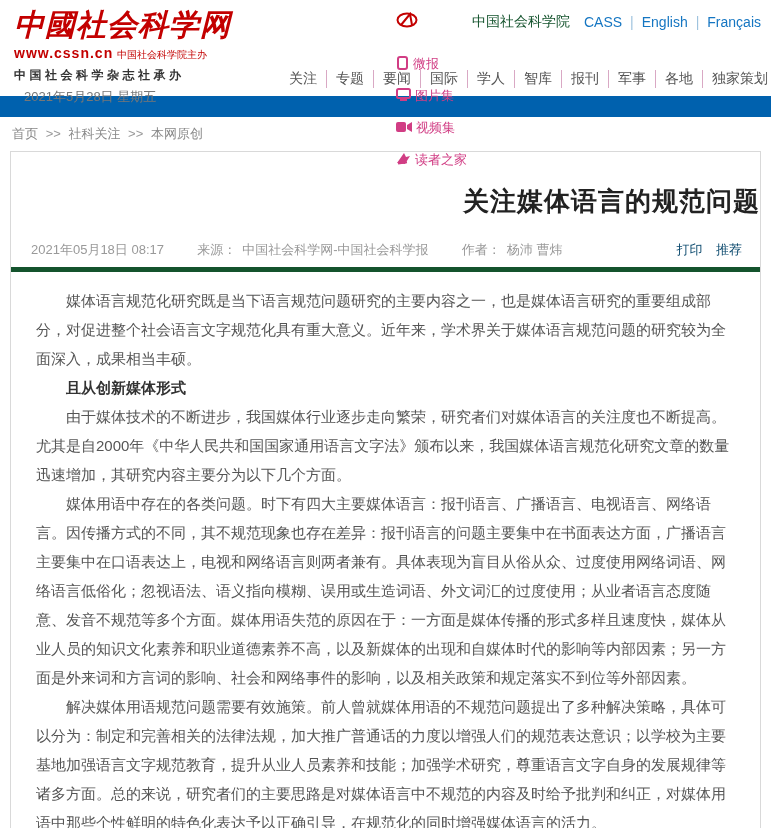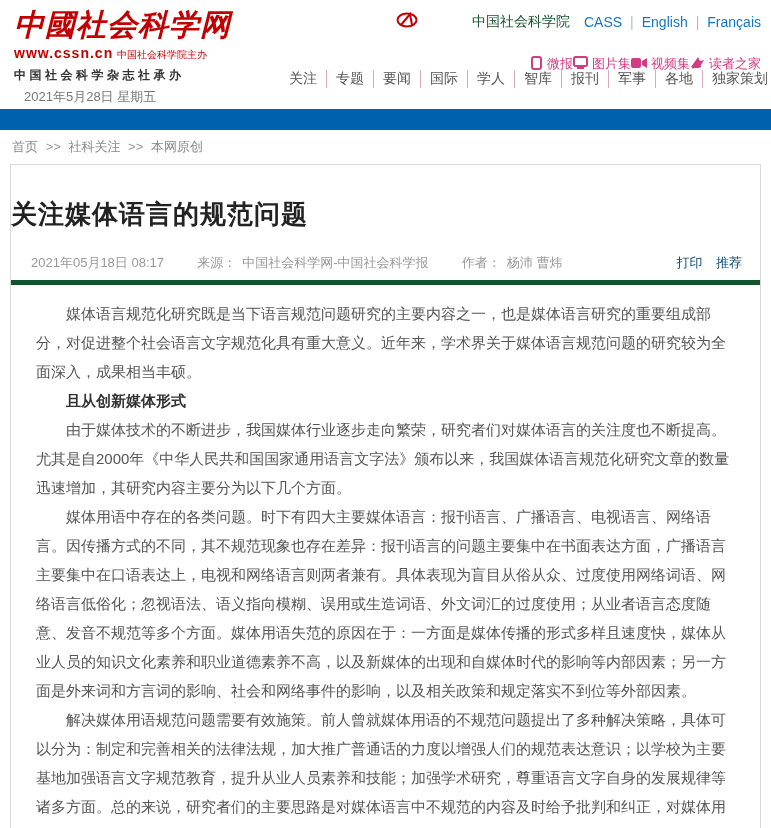--- a/index.html
+++ b/index.html
@@ -1,56 +1,56 @@
 <!DOCTYPE html>
 <html><head>
 <meta charset="utf-8">
 <style>
   * { margin:0; padding:0; box-sizing:border-box; }
   html,body { width:771px; background:#fff; font-family:"Liberation Sans", sans-serif; }
   body { height:828px; overflow:hidden; color:#555; }
 
   
-  .header { position:relative; height:109px; padding:6px 10px 0 14px; }
+  .header { position:relative; height:96px; padding:6px 10px 0 14px; }
   .logo-block { position:absolute; left:14px; top:8px; width:260px; }
   .logo-title { font-family:"DejaVu Serif", serif; font-weight:bold; font-style:italic;
                 color:#c30000; font-size:30px; line-height:34px; letter-spacing:1px; }
   .logo-url-line { margin-top:3px; font-size:14px; font-weight:bold; color:#c30000; line-height:16px; }
   .logo-url { letter-spacing:1px; }
   .logo-sponsor { font-size:10px; font-weight:normal;margin-top:24px; }
   .logo-organizer { margin-top:4px; font-size:12px; color:#333; letter-spacing:3.5px; font-weight:bold; }
   .logo-date { margin-top:4px; font-size:13px; color:#777; padding-left:10px; }
 
   .header-right { position:absolute; right:10px; top:12px; text-align:right; }
   .top-links { display:flex; align-items:center; justify-content:flex-end; gap:8px; font-size:14px; }
   .cass-name { color:#14532d; margin-right:6px;margin-left:46px; }
   .top-link { color:#1576c2; text-decoration:none; }
   .top-sep { color:#9fc3de; }
 
-  .media-links { margin-top:24px; display:flex; justify-content:flex-end; 
-                 font-size:13px; color:#d13d84; align-items:flex-end; }
+  .media-links { margin-top:24px; display:flex; justify-content:flex-end; gap:14px;
+                 font-size:13px; color:#d13d84; align-items:flex-start;flex-direction:column; }
   .media-item { display:flex; align-items:center; gap:4px; cursor:pointer; }
 
   .nav-row { position:absolute; left:280px; right:16px; top:70px; display:flex;
              justify-content:space-between; font-size:14px; color:#555; }
   .nav-item { padding:0 9px; border-right:1px solid #d9a8c4; cursor:pointer; white-space:nowrap; }
   .nav-item:last-child { border-right:none; padding-right:0; }
 
   
   .blue-bar { height:21px; background:#0061ae; width:771px; }
 
   
   .breadcrumb { padding:8px 0 6px 12px; font-size:13px; color:#888; }
   .crumb { color:#888; text-decoration:none; }
   .crumb-sep { margin:0 4px; color:#999; }
 
   
   .content-box { margin:2px 10px 0 10px; border:1px solid #d9d9d9; min-height:668px;
                  padding:32px 0 20px 0; background:#fff; }
-  .article-title { text-align:left; font-size:26px; font-weight:bold; color:#222;
+  .article-title { text-align:right; font-size:26px; font-weight:bold; color:#222;
                    font-family:"Liberation Sans", sans-serif; letter-spacing:1px; }
   .meta-row { display:flex; justify-content:space-between; align-items:flex-end;
               padding:22px 18px 8px 20px; font-size:13px; color:#999;
               border-bottom:5px solid #14532d; }
   .meta-left span { margin-right:6px; }
   .meta-gap { display:inline-block; width:14px; }
   .meta-actions a { color:#0c4a6e; text-decoration:none; margin-left:10px; font-size:13px; }
 
   .article-body { padding:14px 25px 10px 25px; font-size:15px; line-height:29px; color:#555; }
   .article-body p { text-indent:2em; }

